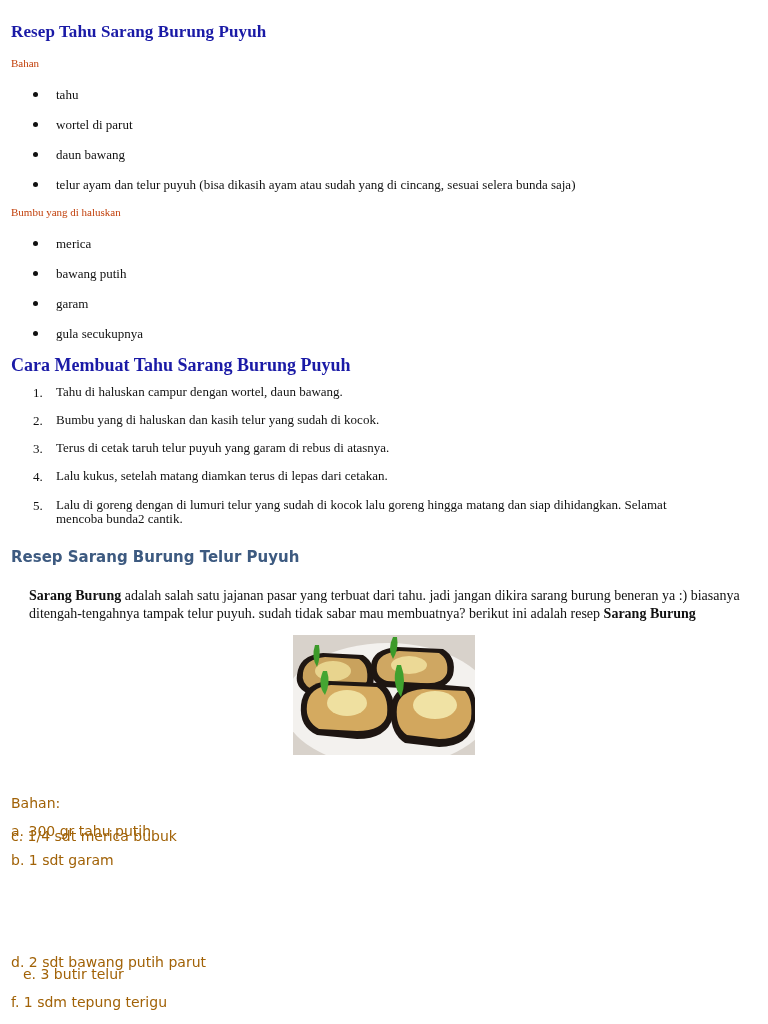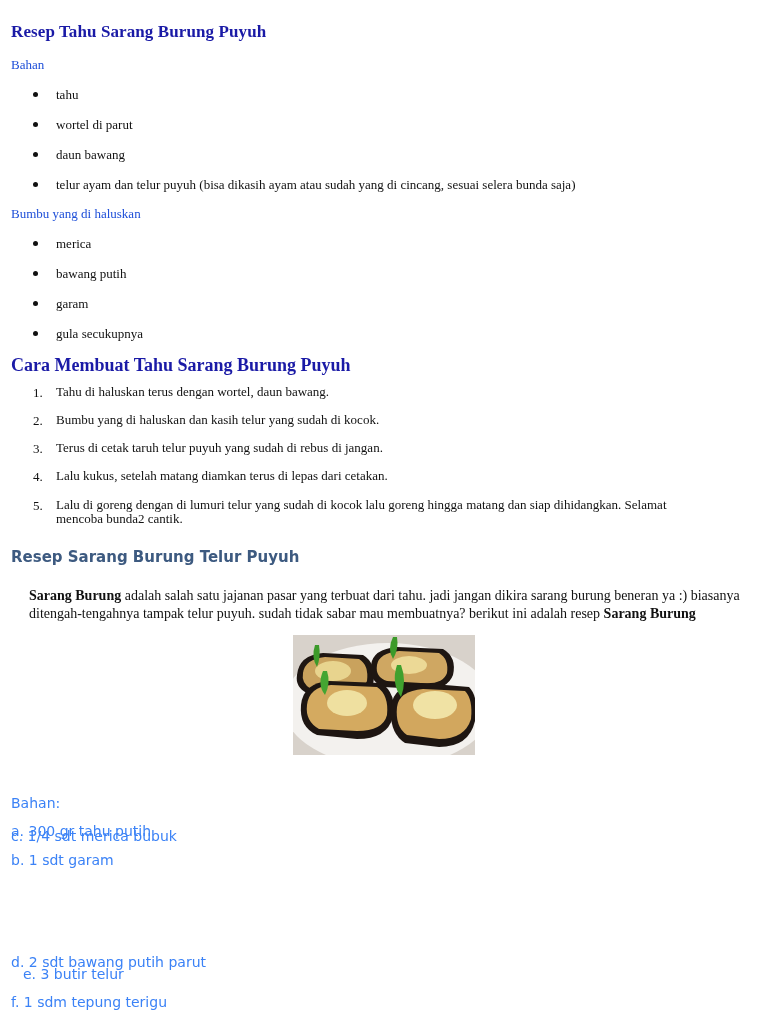--- a/index.html
+++ b/index.html
@@ -9,21 +9,21 @@
     }
 
     .h1 {
       position: absolute; left: 11px; top: 22px;
       font-family: "Liberation Serif", "DejaVu Serif", serif;
       font-weight: bold; font-size: 17px; color: #1a1aa6; margin: 0;
       letter-spacing: 0.1px;
     }
     .label {
       position: absolute; left: 11px;
-      font-family: "Liberation Serif", serif; font-size: 13px; color: #1d4ed8;
+      font-family: "Liberation Serif", serif; font-size: 11px; color: #c2410c;
     }
     .bullet-item {
       position: absolute; left: 0; height: 16px;
       font-family: "Liberation Serif", serif; font-size: 13px; color: #111;
     }
     .bullet-item .dot {
       position: absolute; left: 33px; top: 5px; width: 5px; height: 5px;
       border-radius: 50%; background: #111;
     }
     .bullet-item .txt { position: absolute; left: 56px; top: 0; white-space: nowrap; }
@@ -52,21 +52,21 @@
     }
     .intro b { font-weight: bold; }
 
     .photo {
       position: absolute; left: 293px; top: 635px; width: 182px; height: 120px;
       background: #e9e6e2; overflow: hidden;
     }
 
     .ing {
       position: absolute; left: 11px;
-      font-family: "DejaVu Sans", sans-serif; font-size: 14px; color: #3b82f6;
+      font-family: "DejaVu Sans", sans-serif; font-size: 14px; color: #a16207;
       white-space: nowrap;
     }
   </style>
 </head>
 <body>
 
 <h1 class="h1">Resep Tahu Sarang Burung Puyuh</h1>
 
 <div class="label" style="top:57px;">Bahan</div>
 
@@ -103,29 +103,29 @@
 </div>
 <div class="bullet-item" style="top:326px;">
   <span class="dot"></span>
   <span class="txt">gula secukupnya</span>
 </div>
 
 <h2 class="h2">Cara Membuat Tahu Sarang Burung Puyuh</h2>
 
 <div class="num-item" style="top:385px;">
   <span class="n">1.</span>
-  <span class="txt">Tahu di haluskan terus dengan wortel, daun bawang.</span>
+  <span class="txt">Tahu di haluskan campur dengan wortel, daun bawang.</span>
 </div>
 <div class="num-item" style="top:413px;">
   <span class="n">2.</span>
   <span class="txt">Bumbu yang di haluskan dan kasih telur yang sudah di kocok.</span>
 </div>
 <div class="num-item" style="top:441px;">
   <span class="n">3.</span>
-  <span class="txt">Terus di cetak taruh telur puyuh yang sudah di rebus di jangan.</span>
+  <span class="txt">Terus di cetak taruh telur puyuh yang garam di rebus di atasnya.</span>
 </div>
 <div class="num-item" style="top:469px;">
   <span class="n">4.</span>
   <span class="txt">Lalu kukus, setelah matang diamkan terus di lepas dari cetakan.</span>
 </div>
 <div class="num-item" style="top:498px;">
   <span class="n">5.</span>
   <span class="txt" style="width:660px;">Lalu di goreng dengan di lumuri telur yang sudah di kocok lalu goreng hingga matang dan siap dihidangkan. Selamat mencoba bunda2 cantik.</span>
 </div>
 

